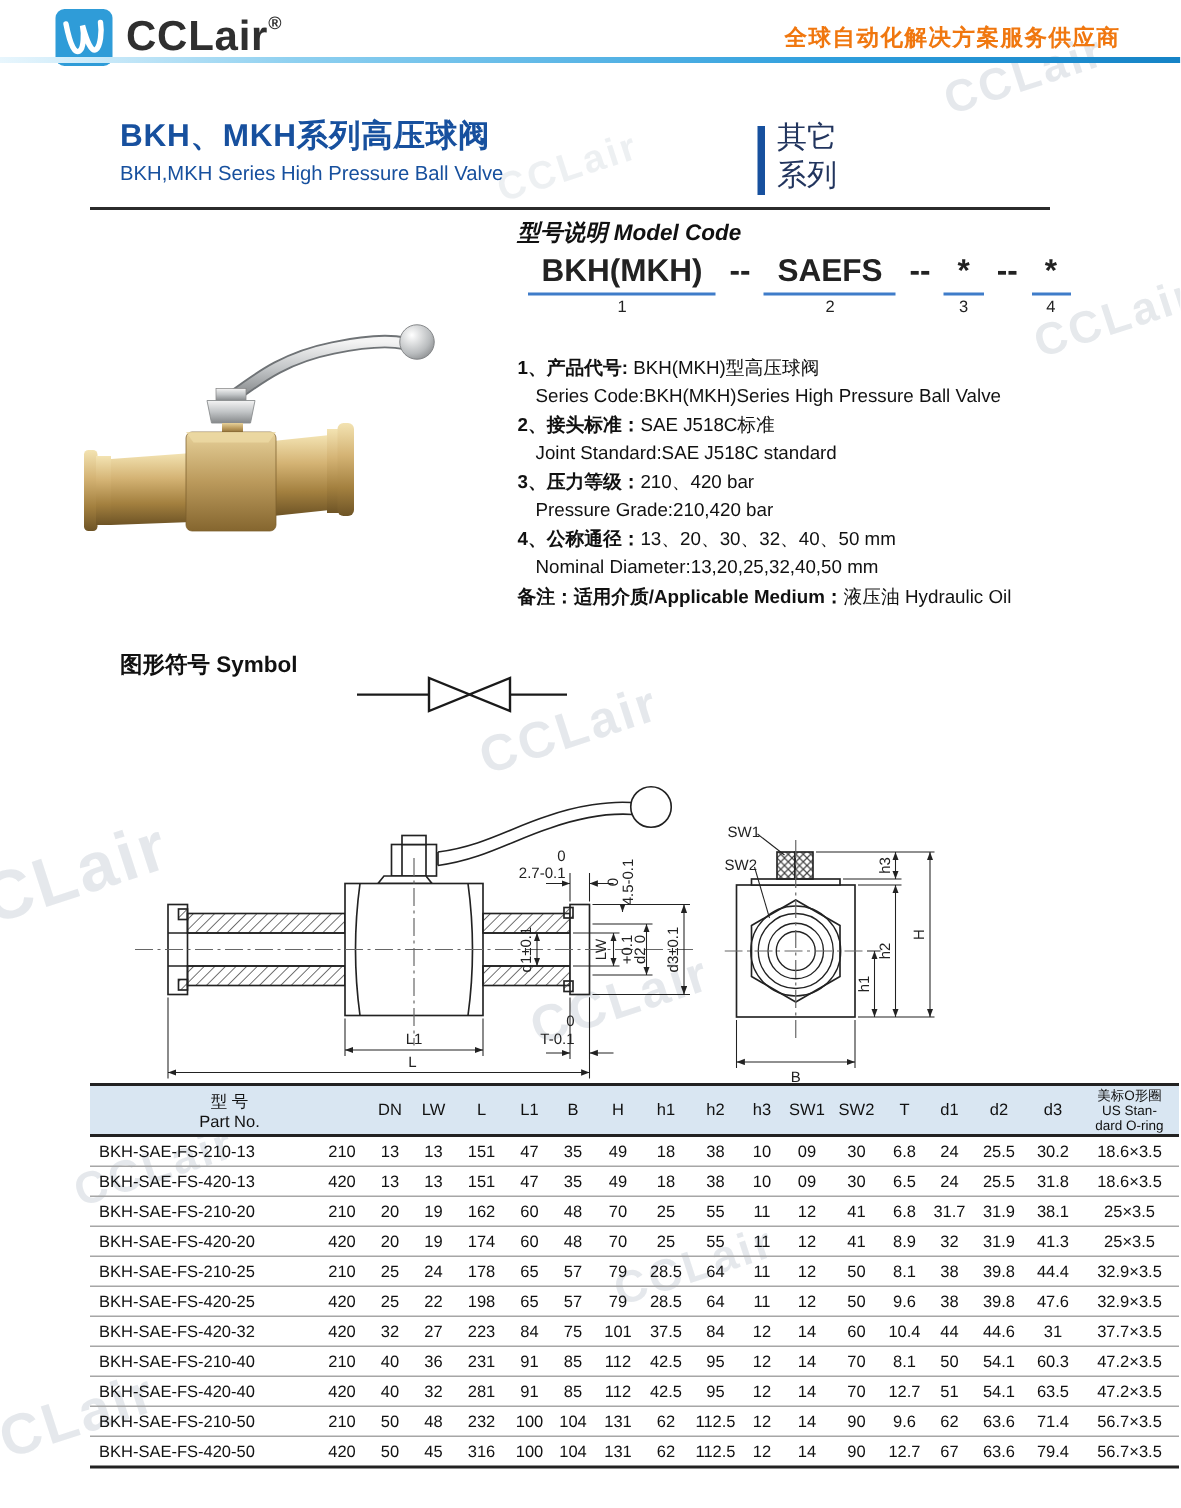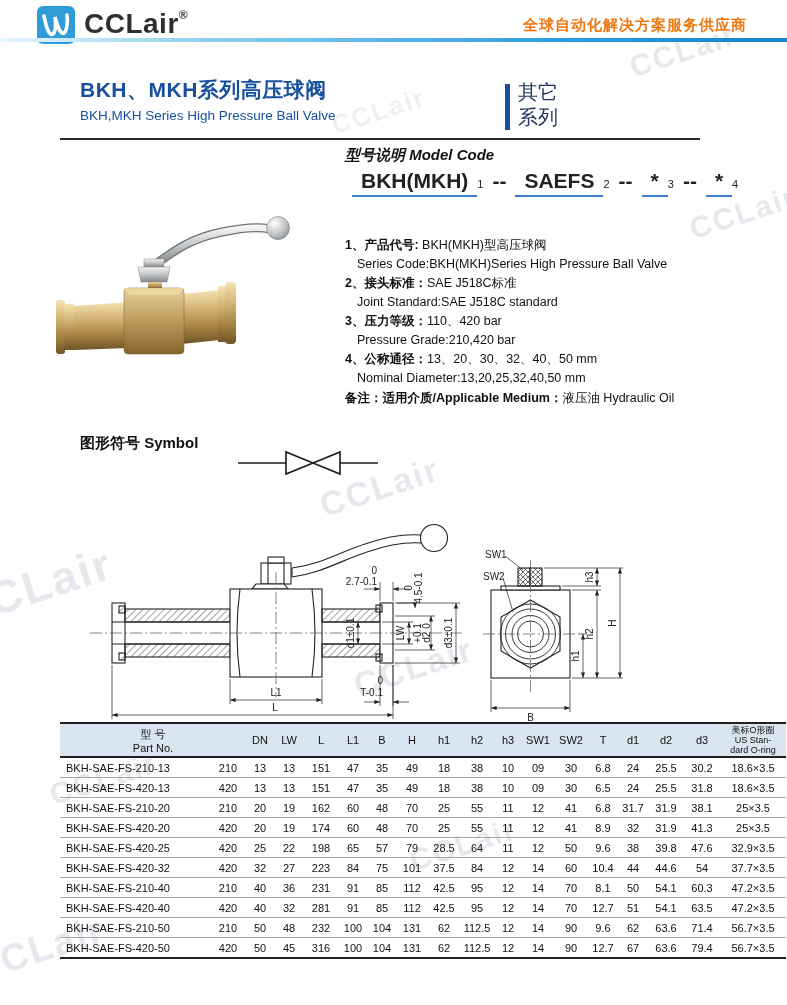--- a/index.html
+++ b/index.html
@@ -21,21 +21,21 @@
   .side-bar{position:absolute;left:505px;top:84px;width:5px;height:46px;background:#17509e;}
   .side-txt{position:absolute;left:518px;top:80px;font-family:"Liberation Serif","DejaVu Serif",serif;
             font-size:20px;color:#22355e;line-height:25px;}
   .title-rule{position:absolute;left:60px;top:138px;width:640px;height:2px;background:#2b2b2b;}
   
   .sec-h{position:absolute;font-size:15px;font-weight:800;color:#111;}
   #mc-heading{left:345px;top:146px;font-style:italic;}
   #symbol-heading{left:80px;top:434px;}
   #dim-heading{left:80px;top:486px;}
   .mc-row{position:absolute;left:352px;top:168px;display:flex;align-items:flex-start;gap:9px;}
-  .mc-seg{display:flex;flex-direction:row;align-items:center;}
+  .mc-seg{display:flex;flex-direction:column;align-items:center;}
   .mc-seg-text{font-size:21px;font-weight:800;color:#222;padding:0 9px 1px 9px;border-bottom:2px solid #3f7cc9;line-height:26px;}
   .mc-seg-num{font-size:11px;color:#222;margin-top:2px;}
   .mc-sep{font-size:21px;font-weight:800;color:#222;line-height:26px;}
   .mc-list{position:absolute;left:345px;top:236px;width:440px;font-size:12.5px;line-height:19px;color:#111;}
   .mc-item .num,.mc-item .lbl{font-weight:800;}
   .mc-item .l2{margin-left:12px;}
   .mc-note{position:absolute;left:345px;top:390px;font-size:12.5px;color:#111;}
   .mc-note .b{font-weight:800;}
   
   .photo{position:absolute;left:40px;top:198px;}
@@ -158,21 +158,21 @@
   <div class="mc-list" id="mc-list">
       <div class="mc-item">
         <div class="l1"><span class="num">1、</span><span class="lbl">产品代号:</span><span class="rest"> BKH(MKH)型高压球阀</span></div>
         <div class="l2">Series Code:BKH(MKH)Series High Pressure Ball Valve</div>
       </div>
       <div class="mc-item">
         <div class="l1"><span class="num">2、</span><span class="lbl">接头标准：</span><span class="rest">SAE J518C标准</span></div>
         <div class="l2">Joint Standard:SAE J518C standard</div>
       </div>
       <div class="mc-item">
-        <div class="l1"><span class="num">3、</span><span class="lbl">压力等级：</span><span class="rest">110、420 bar</span></div>
+        <div class="l1"><span class="num">3、</span><span class="lbl">压力等级：</span><span class="rest">210、420 bar</span></div>
         <div class="l2">Pressure Grade:210,420 bar</div>
       </div>
       <div class="mc-item">
         <div class="l1"><span class="num">4、</span><span class="lbl">公称通径：</span><span class="rest">13、20、30、32、40、50 mm</span></div>
         <div class="l2">Nominal Diameter:13,20,25,32,40,50 mm</div>
       </div>
     </div>
   <div class="mc-note">
     <span class="b">备注：</span><span class="b">适用介质/Applicable Medium：</span><span>液压油 Hydraulic Oil</span>
   </div>
@@ -452,20 +452,40 @@
           <td>11</td>
           <td>12</td>
           <td>41</td>
           <td>8.9</td>
           <td>32</td>
           <td>31.9</td>
           <td>41.3</td>
           <td>25×3.5</td>
         </tr>
         <tr>
+          <td class="pn">BKH-SAE-FS-210-25</td>
+          <td>210</td>
+          <td>25</td>
+          <td>24</td>
+          <td>178</td>
+          <td>65</td>
+          <td>57</td>
+          <td>79</td>
+          <td>28.5</td>
+          <td>64</td>
+          <td>11</td>
+          <td>12</td>
+          <td>50</td>
+          <td>8.1</td>
+          <td>38</td>
+          <td>39.8</td>
+          <td>44.4</td>
+          <td>32.9×3.5</td>
+        </tr>
+        <tr>
           <td class="pn">BKH-SAE-FS-420-25</td>
           <td>420</td>
           <td>25</td>
           <td>22</td>
           <td>198</td>
           <td>65</td>
           <td>57</td>
           <td>79</td>
           <td>28.5</td>
           <td>64</td>
@@ -488,21 +508,21 @@
           <td>75</td>
           <td>101</td>
           <td>37.5</td>
           <td>84</td>
           <td>12</td>
           <td>14</td>
           <td>60</td>
           <td>10.4</td>
           <td>44</td>
           <td>44.6</td>
-          <td>54</td>
+          <td>31</td>
           <td>37.7×3.5</td>
         </tr>
         <tr>
           <td class="pn">BKH-SAE-FS-210-40</td>
           <td>210</td>
           <td>40</td>
           <td>36</td>
           <td>231</td>
           <td>91</td>
           <td>85</td>

